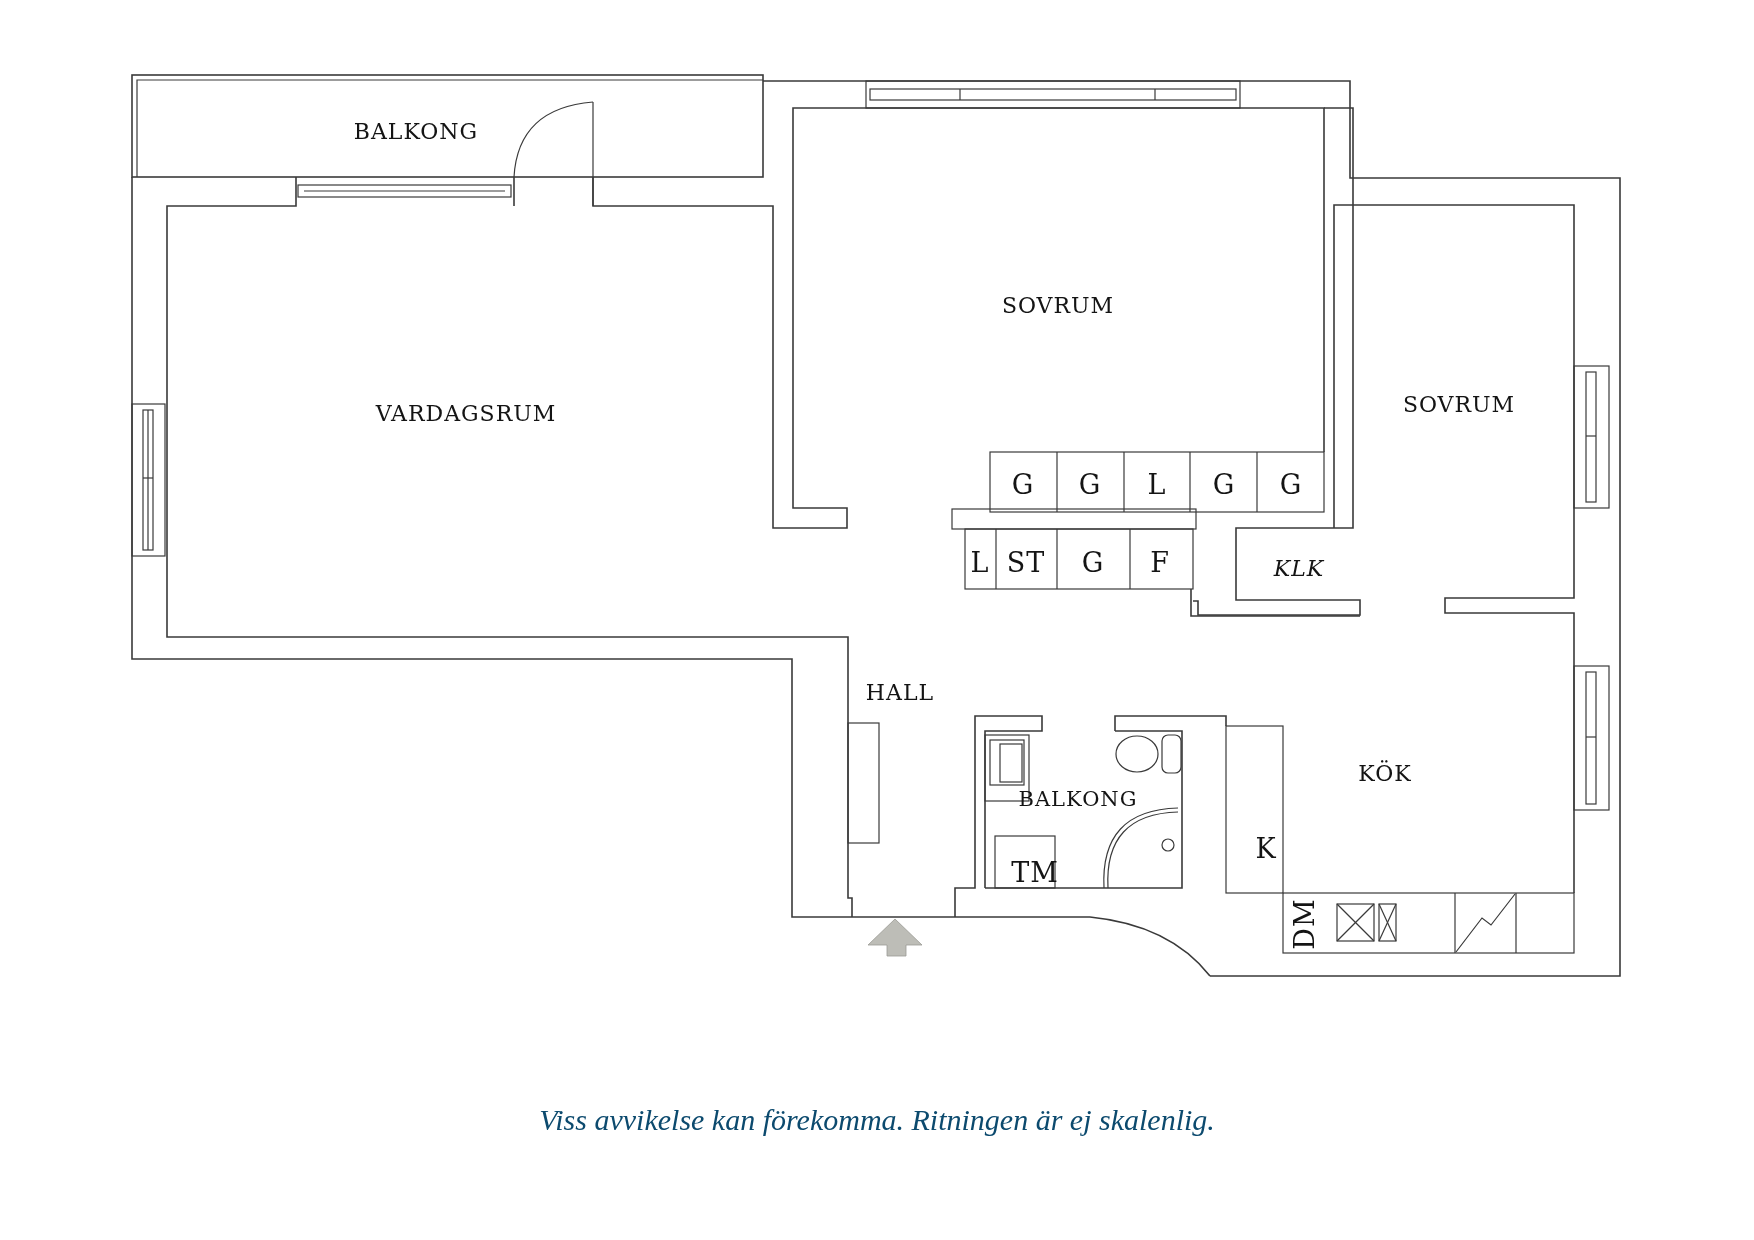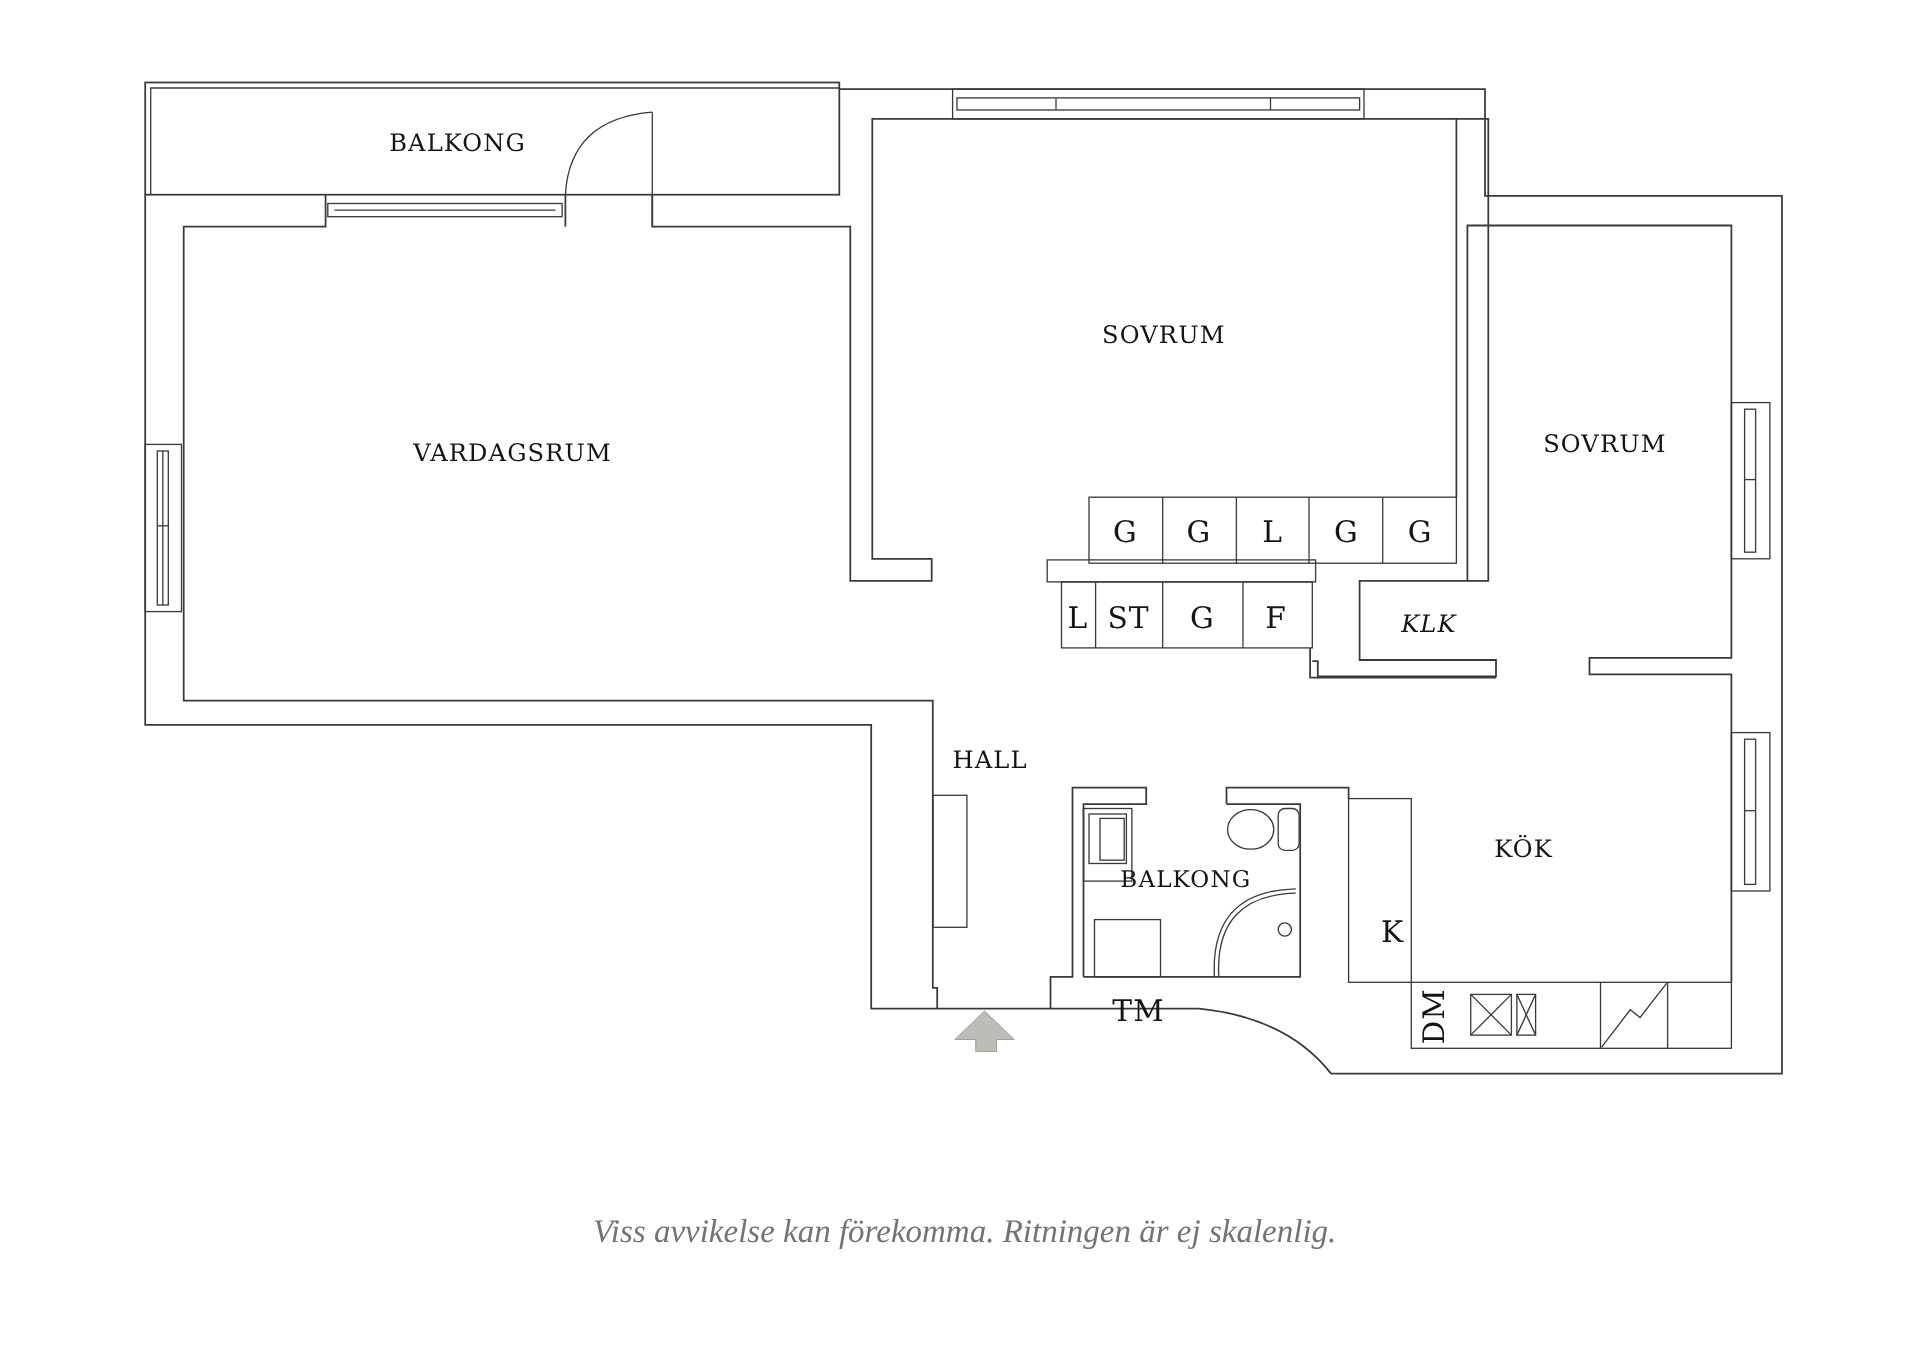--- a/index.html
+++ b/index.html
@@ -19,21 +19,21 @@
     .cell { font-size: 27px; }
     .small { font-size: 21px; }
     .vert { transform: translate(-50%, -50%) rotate(-90deg); }
     .footer {
       position: absolute;
       left: 877px; top: 1120px;
       transform: translate(-50%, -50%);
       font-family: "Liberation Serif", "DejaVu Serif", serif;
       font-style: italic;
       font-size: 30px;
-      color: #737373;
+      color: #0c4a6e;
       white-space: nowrap;
     }
   </style>
 </head>
 <body>
 
 <svg class="plan" viewBox="0 0 1754 1240" xmlns="http://www.w3.org/2000/svg">
 
   <g>
     <rect class="w" x="132" y="75" width="631" height="102"></rect>
@@ -152,17 +152,17 @@
 <div class="label cell" style="left:1090px; top:484px;">G</div>
 <div class="label cell" style="left:1157px; top:484px;">L</div>
 <div class="label cell" style="left:1224px; top:484px;">G</div>
 <div class="label cell" style="left:1291px; top:484px;">G</div>
 
 <div class="label cell" style="left:980px; top:562px;">L</div>
 <div class="label cell" style="left:1026px; top:562px;text-align:right;">ST</div>
 <div class="label cell" style="left:1093px; top:562px;">G</div>
 <div class="label cell" style="left:1160px; top:562px;">F</div>
 
-<div class="label cell" style="left:1035px; top:920px;">TM</div>
+<div class="label cell" style="left:1035px; top:872px;">TM</div>
 <div class="label cell" style="left:1266px; top:848px;">K</div>
 <div class="label cell vert" style="left:1304px; top:924px;">DM</div>
 
 <div class="footer">Viss avvikelse kan förekomma. Ritningen är ej skalenlig.</div>
 
 </body></html>

